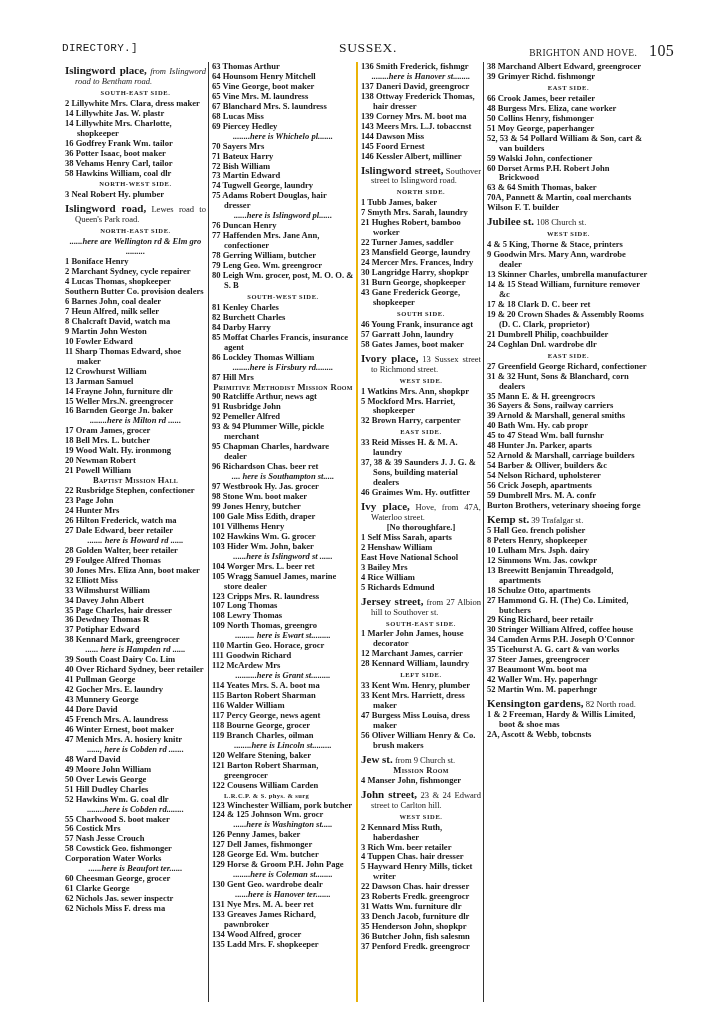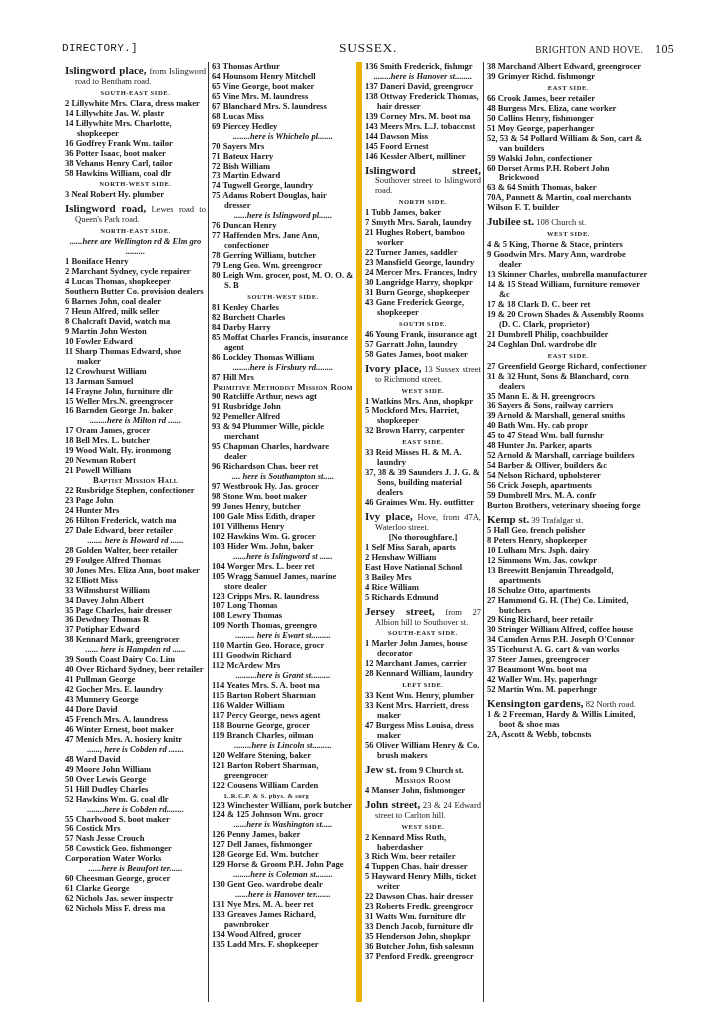--- a/index.html
+++ b/index.html
@@ -2,26 +2,26 @@
 <html><head>
 <meta charset="utf-8">
 <style>
   html, body { margin:0; padding:0; background:#ffffff; }
   body { width:714px; height:1020px; position:relative; overflow:hidden; color:#1a1a1a;
          font-family:"Liberation Serif","DejaVu Serif",serif; }
   .header { position:absolute; top:42px; left:62px; width:612px; height:16px; }
   .hdr-left { position:absolute; left:0; top:0; font-size:11px; letter-spacing:0.3px;font-family:Liberation Mono, monospace; }
   .hdr-center { position:absolute; left:0; right:0; top:-2px; text-align:center; font-size:13.5px; letter-spacing:0.6px; }
   .hdr-right { position:absolute; right:0; top:0; font-size:9.5px; letter-spacing:0.3px; }
-  .hdr-right .pg { font-size:12px; margin-left:12px; }
+  .hdr-right .pg { font-size:16px; margin-left:12px; }
   .cols { position:absolute; top:62px; left:62px; width:612px; height:940px; display:flex; }
   .col { position:relative; box-sizing:border-box; padding:0 2px 0 3px; font-size:8.55px; line-height:9.95px; overflow:hidden; }
   .col.c1 { width:146px; }
   .col.c2 { width:148px; border-left:1px solid #333; }
-  .col.c3 { width:128px; border-left:6px solid #eab308; border-right:1px solid #333; }
+  .col.c3 { width:128px; border-left:2px solid #eab308; border-right:1px solid #333; }
   .col.c4 { width:168px; }
   .e { padding-left:12px; text-indent:-12px; font-weight:bold; }
   .st { font-weight:bold; margin-top:4px; text-align:justify; padding-left:10px; text-indent:-10px; }
   .st .nm { font-size:11px; }
   .sec { text-align:center; font-size:6.5px; letter-spacing:0.6px; font-weight:bold; margin:1px 0; }
   .here { font-style:italic; font-weight:bold; text-align:center; }
   .inst { text-align:center; font-variant:small-caps; font-weight:bold; letter-spacing:0.3px; }
   .note { text-align:center; font-weight:bold; }
   .sc { font-size:6.5px; letter-spacing:0.4px; }
 </style>
@@ -29,21 +29,21 @@
 <body>
 
 <div class="header">
   <span class="hdr-left">DIRECTORY.]</span>
   <div class="hdr-center">SUSSEX.</div>
   <span class="hdr-right"><span>BRIGHTON AND HOVE.</span><span class="pg">105</span></span>
 </div>
 
 <div class="cols">
   <div class="col c1">
-      <div class="st"><span class="nm">Islingword place,</span><span style="font-weight: normal;"> from Islingword road to Bentham road.</span></div>
+      <div class="st"><span class="nm">Islingword place,</span><span style="font-weight: normal; font-style: italic;"> from Islingword road to Bentham road.</span></div>
       <div class="sec">SOUTH-EAST SIDE.</div>
       <div class="e">2 Lillywhite Mrs. Clara, dress maker</div>
       <div class="e">14 Lillywhite Jas. W. plastr</div>
       <div class="e">14 Lillywhite Mrs. Charlotte, shopkeeper</div>
       <div class="e">16 Godfrey Frank Wm. tailor</div>
       <div class="e">36 Potter Isaac, boot maker</div>
       <div class="e">38 Vehams Henry Carl, tailor</div>
       <div class="e">58 Hawkins William, coal dlr</div>
       <div class="sec">NORTH-WEST SIDE.</div>
       <div class="e">3 Neal Robert Hy. plumber</div>
@@ -242,21 +242,21 @@
       <div class="st"><span class="nm">Jersey street,</span><span style="font-weight: normal;"> from 27 Albion hill to Southover st.</span></div>
       <div class="sec">SOUTH-EAST SIDE.</div>
       <div class="e">1 Marler John James, house decorator</div>
       <div class="e">12 Marchant James, carrier</div>
       <div class="e">28 Kennard William, laundry</div>
       <div class="sec">LEFT SIDE.</div>
       <div class="e">33 Kent Wm. Henry, plumber</div>
       <div class="e">33 Kent Mrs. Harriett, dress maker</div>
       <div class="e">47 Burgess Miss Louisa, dress maker</div>
       <div class="e">56 Oliver William Henry &amp; Co. brush makers</div>
-      <div class="st"><span class="nm">Jew st.</span><span style="font-weight: bold;"> from 9 Church st.</span></div>
+      <div class="st"><span class="nm">Jew st.</span><span style="font-weight: normal;"> from 9 Church st.</span></div>
       <div class="inst">Mission Room</div>
       <div class="e">4 Manser John, fishmonger</div>
       <div class="st"><span class="nm">John street,</span><span style="font-weight: normal;"> 23 &amp; 24 Edward street to Carlton hill.</span></div>
       <div class="sec">WEST SIDE.</div>
       <div class="e">2 Kennard Miss Ruth, haberdasher</div>
       <div class="e">3 Rich Wm. beer retailer</div>
       <div class="e">4 Tuppen Chas. hair dresser</div>
       <div class="e">5 Hayward Henry Mills, ticket writer</div>
       <div class="e">22 Dawson Chas. hair dresser</div>
       <div class="e">23 Roberts Fredk. greengrocr</div>

